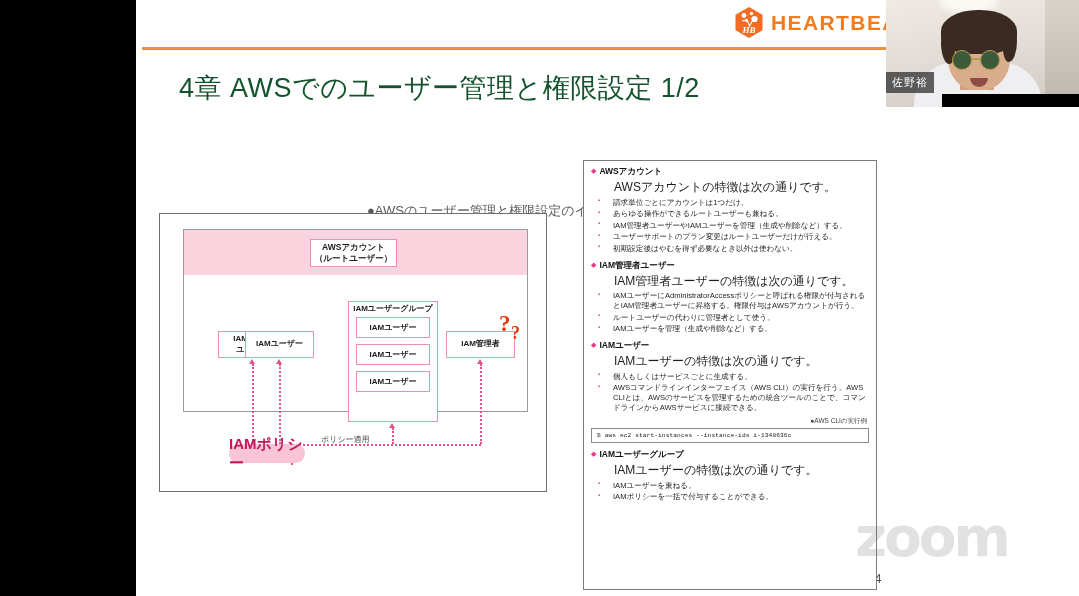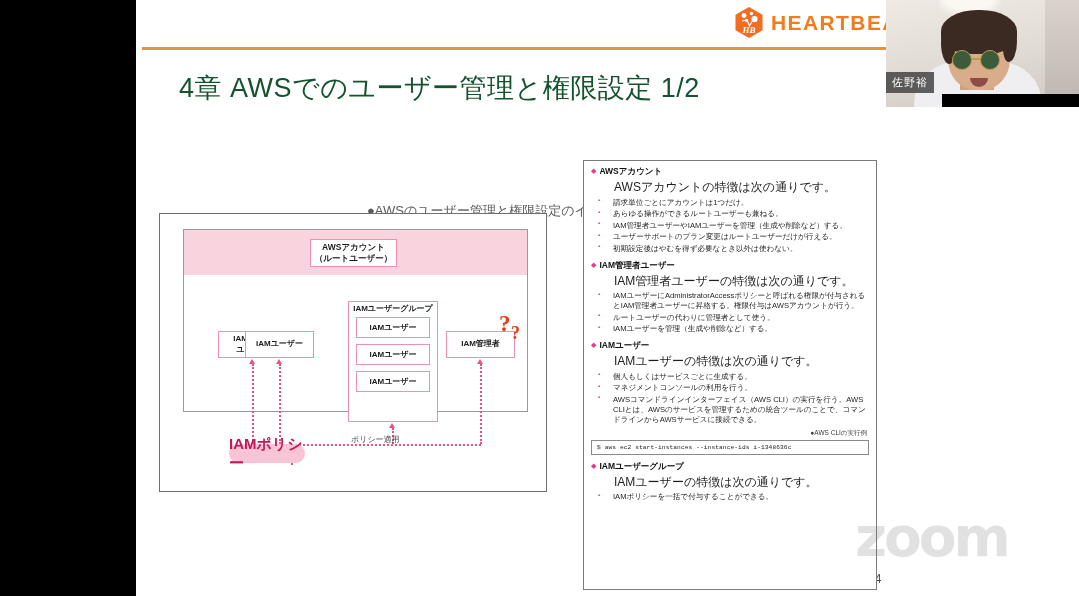--- a/index.html
+++ b/index.html
@@ -107,21 +107,21 @@
   }
 
   .policy-pill {
     position: absolute; left: 93px; top: 444px;
     width: 76px; height: 19px; border-radius: 10px;
     background: #F9C4D6;
     display: flex; align-items: center; justify-content: center;
     font-size: 15px; font-weight: bold; color: #C2185B;
   }
   .policy-label {
-    position: absolute; left: 215px; top: 434px;
+    position: absolute; left: 185px; top: 434px;
     font-size: 8px; color: #4b4b4b; text-align: center;
   }
 
   
   .d-h {
     position: absolute; height: 0; border-top: 2px dotted #E8528B;
   }
   .d-v {
     position: absolute; width: 0; border-left: 2px dotted #E8528B;
   }
@@ -356,31 +356,31 @@
       <div class="sec-li">IAMユーザーにAdministratorAccessポリシーと呼ばれる権限が付与されるとIAM管理者ユーザーに昇格する。権限付与はAWSアカウントが行う。</div>
       <div class="sec-li">ルートユーザーの代わりに管理者として使う。</div>
       <div class="sec-li">IAMユーザーを管理（生成や削除など）する。</div>
 
       <div class="sec-head">
         <span class="dia">◆</span>
         <span>IAMユーザー</span>
       </div>
       <div class="sec-lead">IAMユーザーの特徴は次の通りです。</div>
       <div class="sec-li">個人もしくはサービスごとに生成する。</div>
-      <div class="sec-li">マネジメントコンソールの利用を行う。</div>
       <div class="sec-li">AWSコマンドラインインターフェイス（AWS CLI）の実行を行う。AWS CLIとは、AWSのサービスを管理するための統合ツールのことで、コマンドラインからAWSサービスに接続できる。</div>
 
       <div class="cli-caption">●AWS CLIの実行例</div>
       <div class="cli-box">$ aws ec2 start-instances --instance-ids i-1348636c</div>
 
       <div class="sec-head">
         <span class="dia">◆</span>
         <span>IAMユーザーグループ</span>
       </div>
       <div class="sec-lead">IAMユーザーの特徴は次の通りです。</div>
+      <div class="sec-li">IAMユーザーを束ねる。</div>
       <div class="sec-li">IAMポリシーを一括で付与することができる。</div>
     </div>
 
     <div class="zoom-wm">zoom</div>
   </div>
 
   <div id="webcam">
     <div class="cam-wall-r"></div>
     <div class="cam-light"></div>
     <div class="cam-body"></div>

